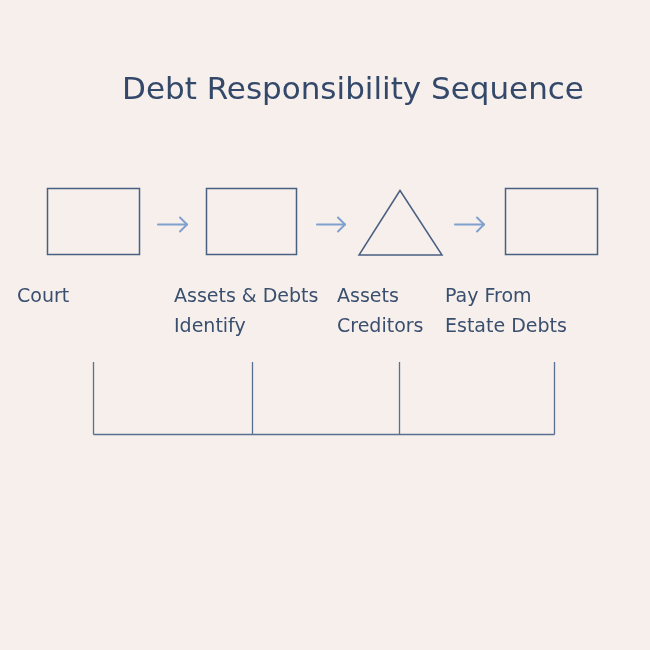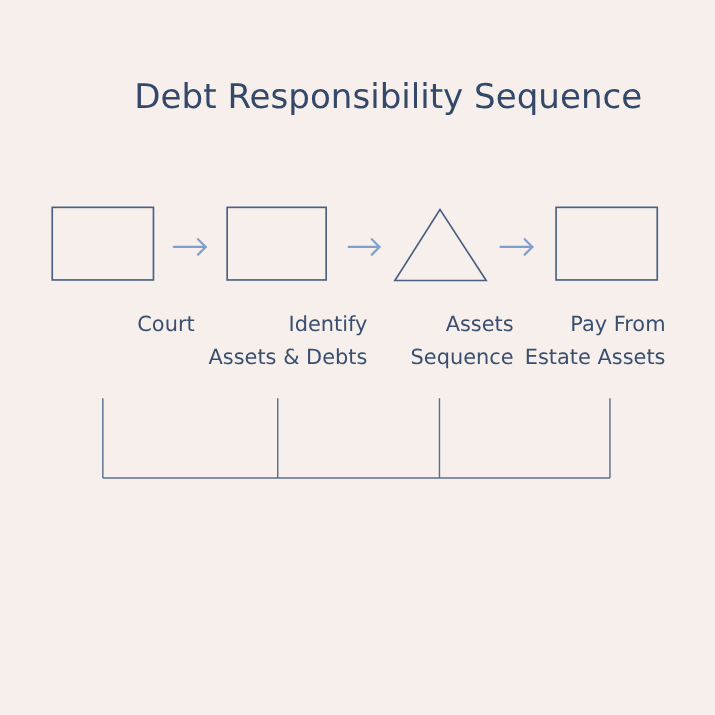--- a/index.html
+++ b/index.html
@@ -25,21 +25,21 @@
       letter-spacing: 0px;
       margin-left: 28px;
     }
     svg.diagram {
       position: absolute;
       left: 0;
       top: 0;
     }
     .label {
       position: absolute;
-      text-align: right;
+      text-align: left;
       font-size: 19px;
       line-height: 30px;
       color: #3a4f6e;
       white-space: nowrap;
     }
   </style>
 </head>
 <body>
 
 <div class="title">Debt Responsibility Sequence</div>
@@ -75,23 +75,23 @@
     <line x1="399.5" y1="362" x2="399.5" y2="434.5"></line>
     <line x1="554.5" y1="362" x2="554.5" y2="434.5"></line>
     <line x1="93.5" y1="434.5" x2="554.5" y2="434.5"></line>
   </g>
 </svg>
 
 <div class="label" style="left:17px; top:280px; width:160px;">
   <div>Court</div>
 </div>
 <div class="label" style="left:174px; top:280px; width:160px;">
+  <div>Assets &amp; Debts</div>
   <div>Identify</div>
-  <div>Assets &amp; Debts</div>
 </div>
 <div class="label" style="left:337px; top:280px; width:130px;">
   <div>Assets</div>
-  <div>Sequence</div>
+  <div>Creditors</div>
 </div>
 <div class="label" style="left:445px; top:280px; width:160px;">
   <div>Pay From</div>
-  <div>Estate Assets</div>
+  <div>Estate Debts</div>
 </div>
 
 </body></html>

